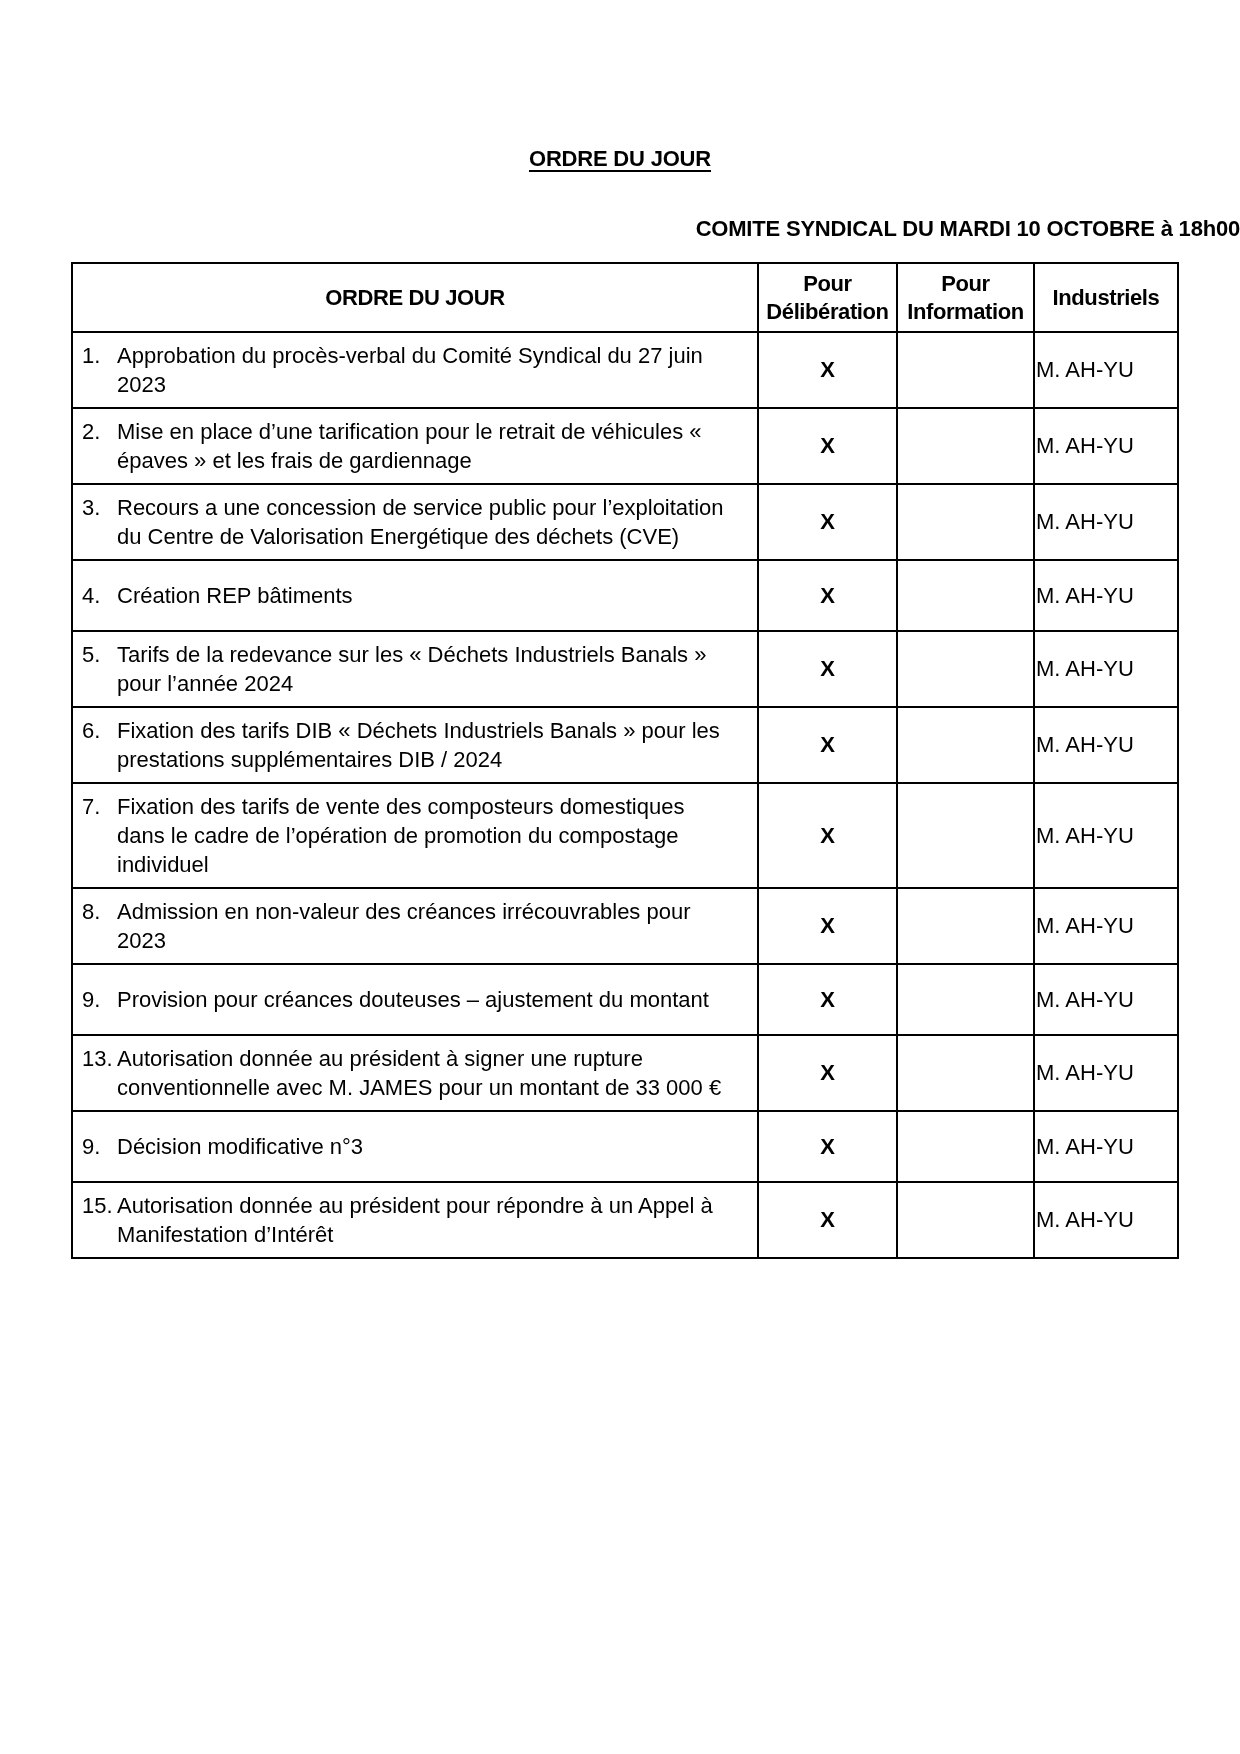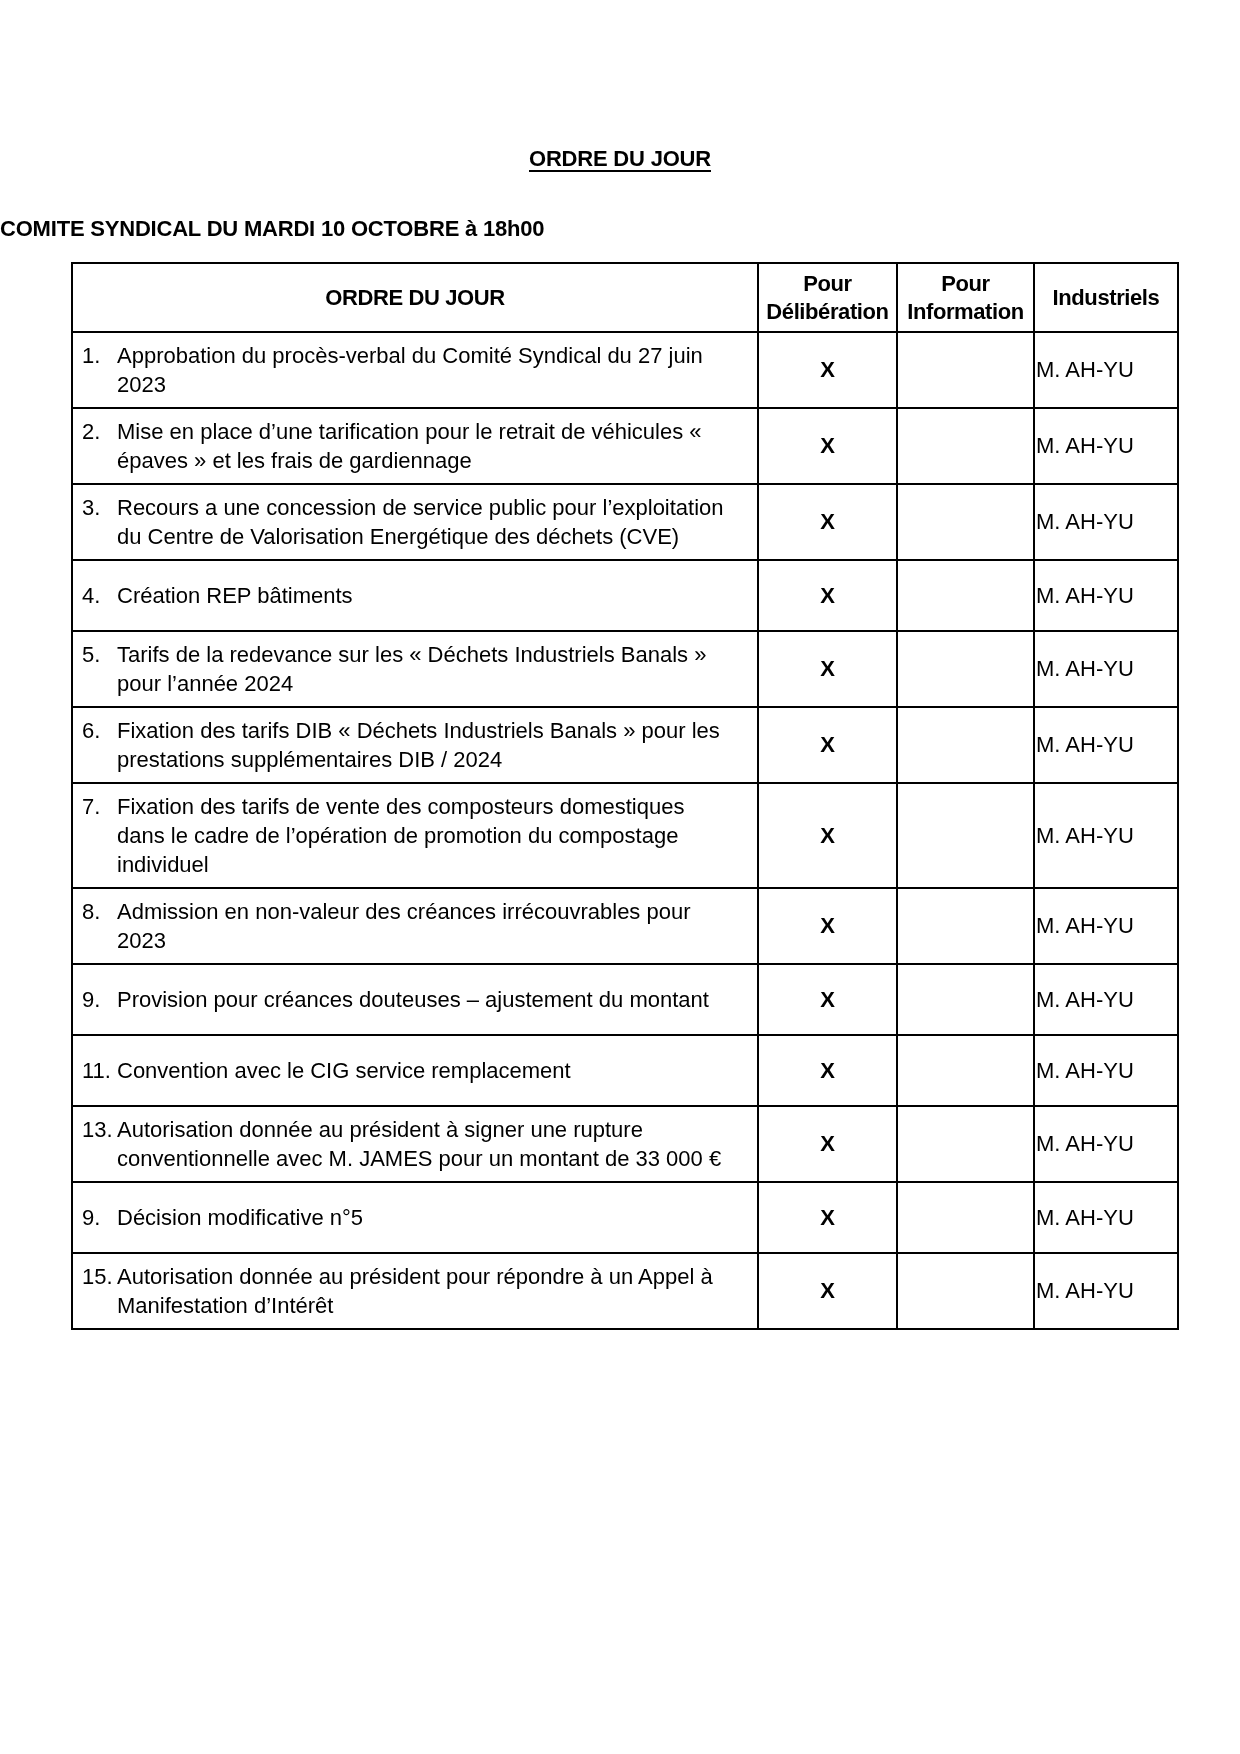--- a/index.html
+++ b/index.html
@@ -20,21 +20,21 @@
     font-weight: 700;
     letter-spacing: -0.2px;
   }
   .doc-title .u {
     text-decoration: underline;
     text-decoration-thickness: 2px;
     text-underline-offset: 4px;
   }
   .doc-subtitle {
     margin-top: 44px;
-    text-align: left;
+    text-align: right;
     font-size: 22px;
     font-weight: 700;
     letter-spacing: -0.2px;
   }
   table.agenda {
     border-collapse: collapse;
     table-layout: fixed;
     margin: 20px 0 0 71px;
     width: 1106px;
   }
@@ -210,45 +210,34 @@
         <span class="txt">Provision pour créances douteuses – ajustement du montant</span>
       </div>
     </td>
     <td class="c-x">X</td>
     <td class="c-x"></td>
     <td class="c-interv">M. AH-YU</td>
   </tr>
       <tr>
     <td class="c-item">
       <div class="item-wrap">
-        <span class="num">11.</span>
-        <span class="txt">Convention avec le CIG service remplacement</span>
-      </div>
-    </td>
-    <td class="c-x">X</td>
-    <td class="c-x"></td>
-    <td class="c-interv">M. AH-YU</td>
-  </tr>
-      <tr>
-    <td class="c-item">
-      <div class="item-wrap">
         <span class="num">13.</span>
         <span class="txt">Autorisation donnée au président à signer une rupture
 conventionnelle avec M. JAMES pour un montant de 33 000 €</span>
       </div>
     </td>
     <td class="c-x">X</td>
     <td class="c-x"></td>
     <td class="c-interv">M. AH-YU</td>
   </tr>
       <tr>
     <td class="c-item">
       <div class="item-wrap">
         <span class="num">9.</span>
-        <span class="txt">Décision modificative n°5</span>
+        <span class="txt">Décision modificative n°3</span>
       </div>
     </td>
     <td class="c-x">X</td>
     <td class="c-x"></td>
     <td class="c-interv">M. AH-YU</td>
   </tr>
       <tr>
     <td class="c-item">
       <div class="item-wrap">
         <span class="num">15.</span>

